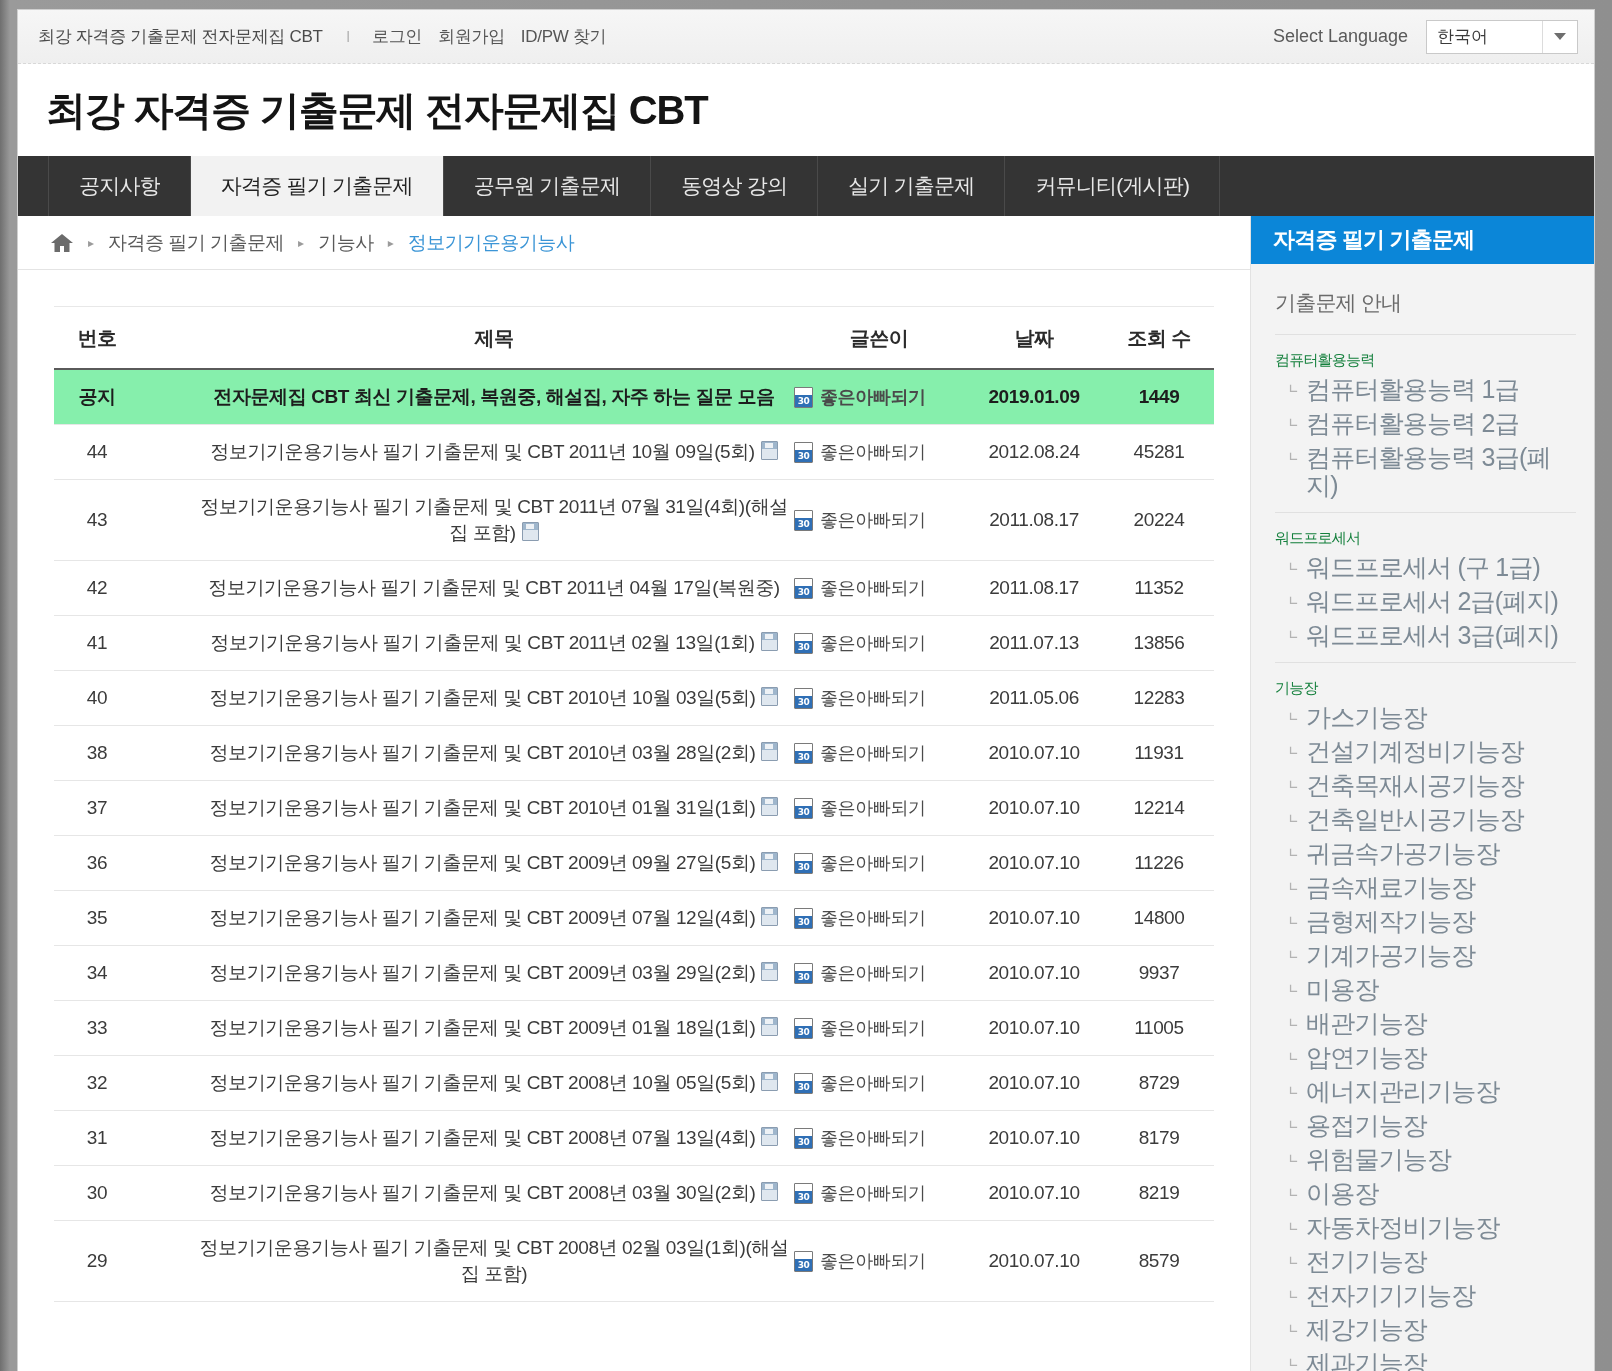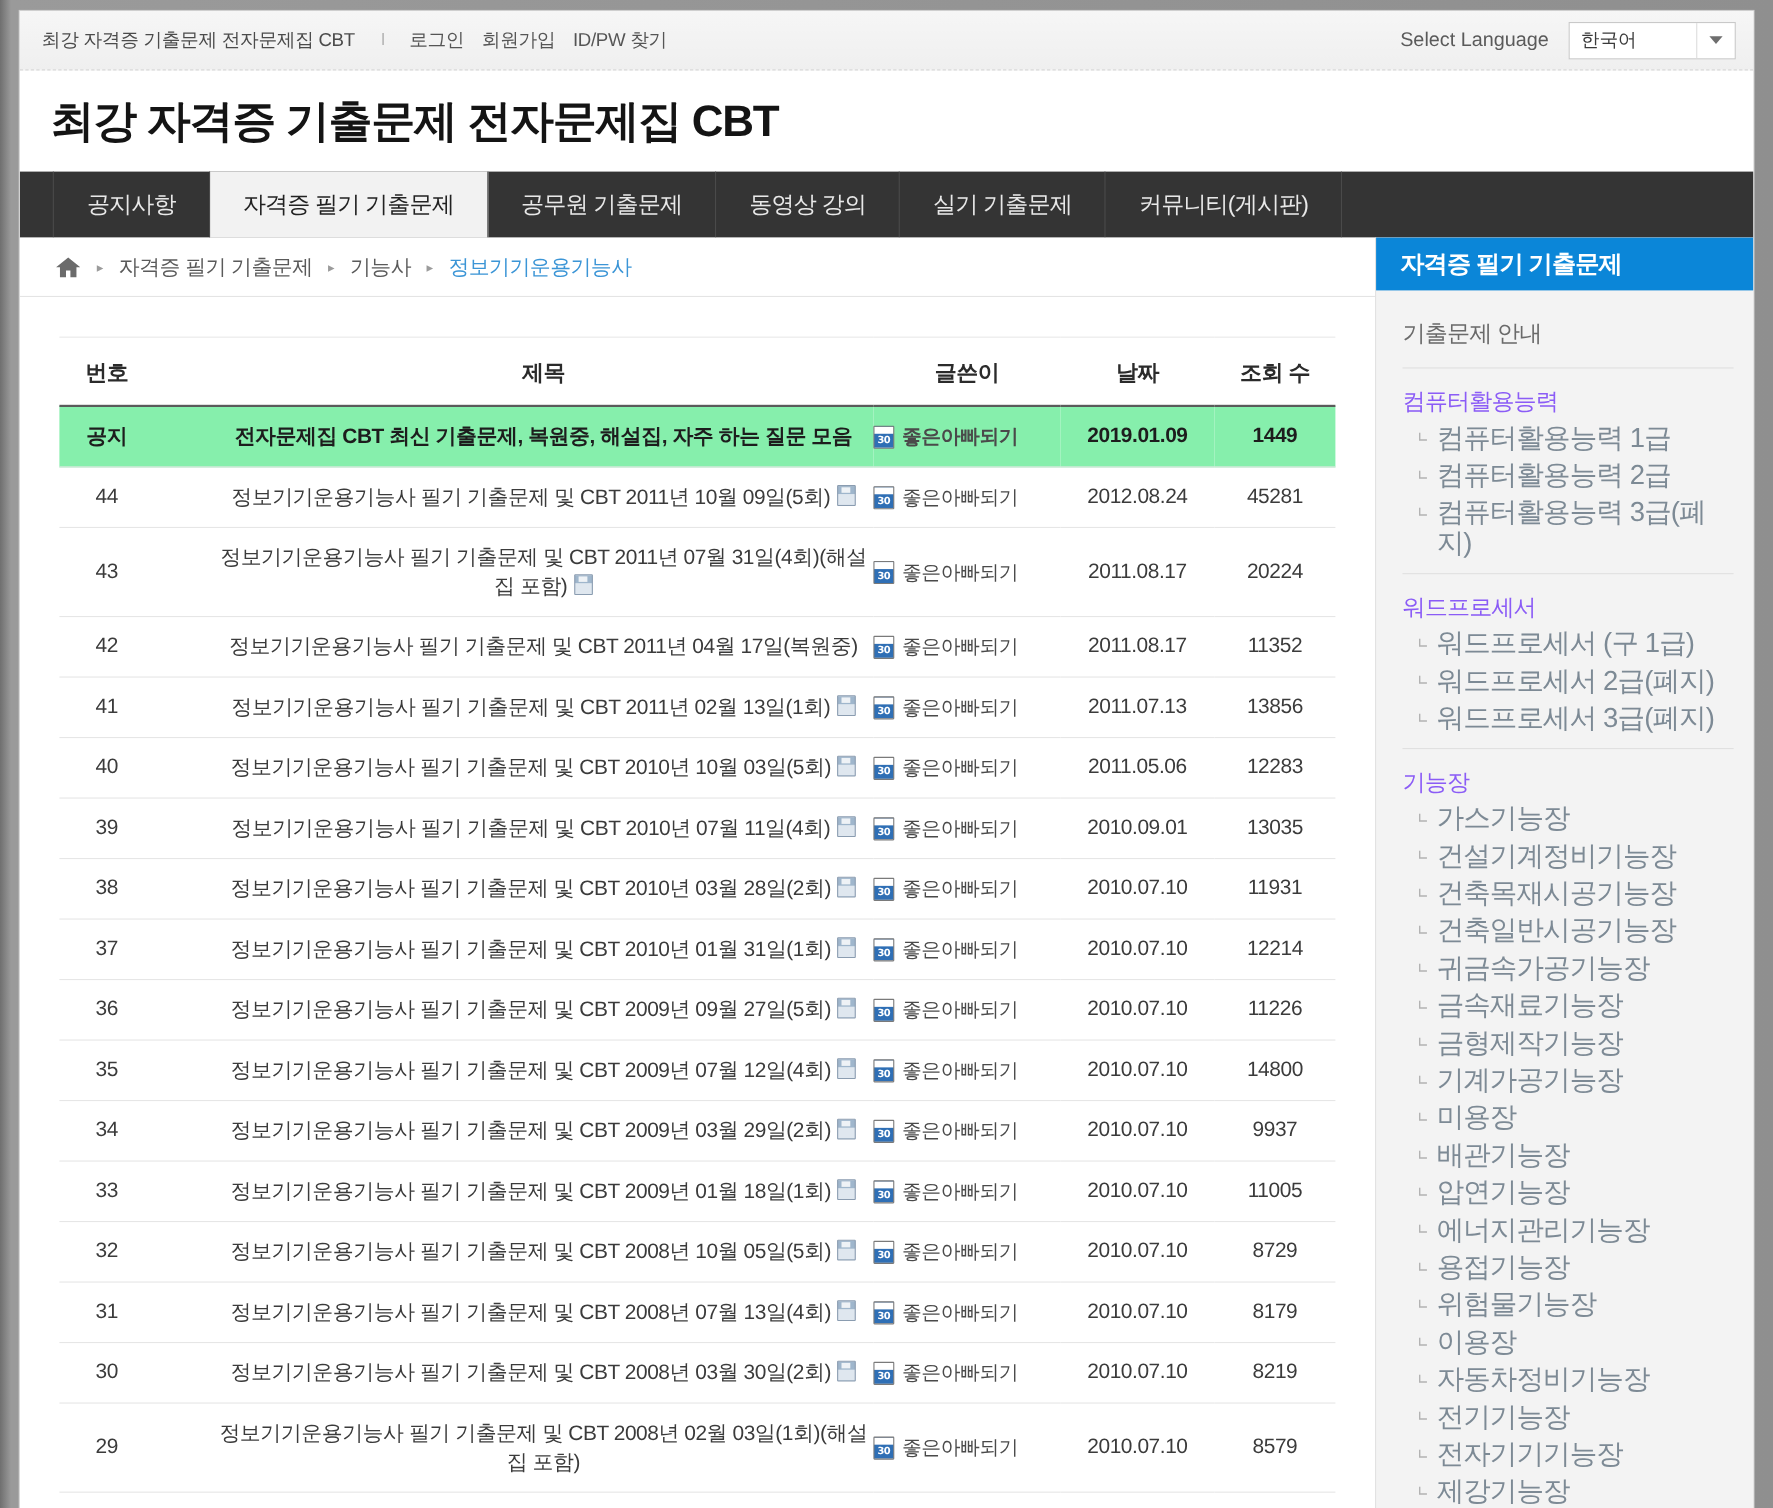--- a/index.html
+++ b/index.html
@@ -281,22 +281,22 @@
     color: #6a6a6a;
     letter-spacing: -0.8px;
     padding: 7px 0;
     cursor: pointer;
   }
   .aside-divider {
     border-top: 1px solid #e0e0e0;
     margin: 10px 0 10px 0;
   }
   .aside-group-title {
-    font-size: 21px;
-    color: #8b5cf6;
+    font-size: 15px;
+    color: #15803d;
     letter-spacing: -0.8px;
     padding: 6px 0 2px 0;
   }
   .aside-sub {
     display: flex;
     align-items: flex-start;
     gap: 8px;
     padding: 3px 0 3px 14px;
     cursor: pointer;
   }
@@ -448,32 +448,20 @@
                   <td class="col-user">
                     <span class="user-cell">
                       <span class="rank-badge">30</span>
                       <span>좋은아빠되기</span>
                     </span>
                   </td>
                   <td class="col-date date-cell">2011.05.06</td>
                   <td class="col-hit hit-cell">12283</td>
                 </tr>
                 <tr class="">
-                  <td class="col-no">39</td>
-                  <td class="col-title"><span class="title-link">정보기기운용기능사 필기 기출문제 및 CBT 2010년 07월 11일(4회)</span><span class="file-icon"></span></td>
-                  <td class="col-user">
-                    <span class="user-cell">
-                      <span class="rank-badge">30</span>
-                      <span>좋은아빠되기</span>
-                    </span>
-                  </td>
-                  <td class="col-date date-cell">2010.09.01</td>
-                  <td class="col-hit hit-cell">13035</td>
-                </tr>
-                <tr class="">
                   <td class="col-no">38</td>
                   <td class="col-title"><span class="title-link">정보기기운용기능사 필기 기출문제 및 CBT 2010년 03월 28일(2회)</span><span class="file-icon"></span></td>
                   <td class="col-user">
                     <span class="user-cell">
                       <span class="rank-badge">30</span>
                       <span>좋은아빠되기</span>
                     </span>
                   </td>
                   <td class="col-date date-cell">2010.07.10</td>
                   <td class="col-hit hit-cell">11931</td>

